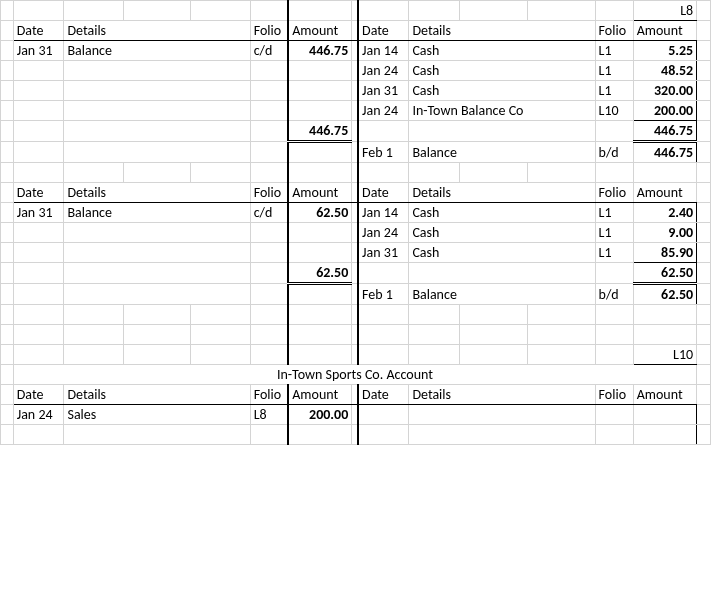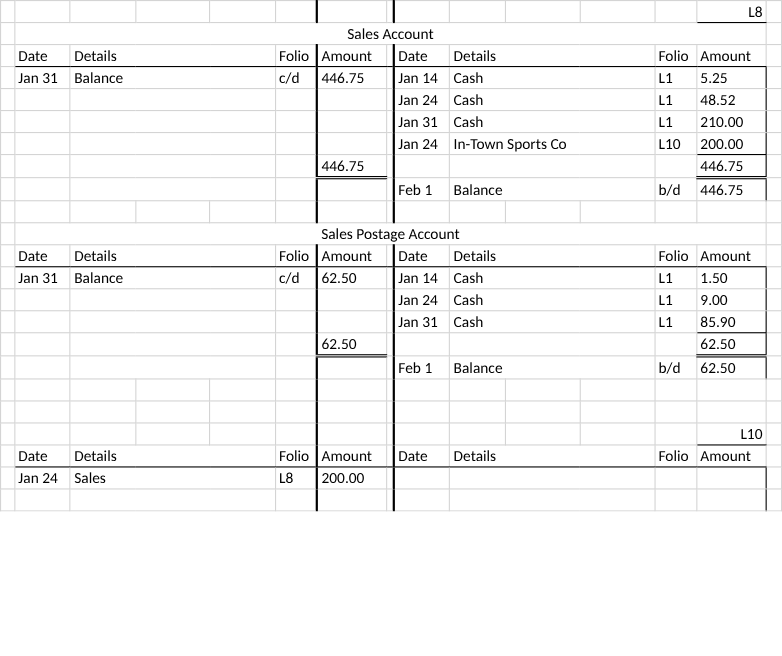--- a/index.html
+++ b/index.html
@@ -34,21 +34,21 @@
   col.c6 { width: 60px; }
   col.c7 { width: 6px; }
   col.c8 { width: 48px; }
   col.c9 { width: 48px; }
   col.c10{ width: 64px; }
   col.c11{ width: 64px; }
   col.c12{ width: 36px; }
   col.c13{ width: 60px; }
   col.c14{ width: 13px; }
 
-  .num { text-align: left; }
+  .num { text-align: right; font-weight: bold; }
   .ctr { text-align: center; }
   .pgcode { text-align: right; }
 
   .bt { border-top: 1px solid #000 !important; }
   .bb { border-bottom: 1px solid #000 !important; }
   .bl { border-left: 1px solid #000 !important; }
   .br { border-right: 1px solid #000 !important; }
   
   .dbl { border-bottom: 3px double #000 !important; }
 
@@ -91,25 +91,20 @@
         <td class="gutR"></td>
   <td></td>
         <td></td>
         <td></td>
         <td></td>
         <td></td>
   <td class="pgcode bb">L8</td>
   <td></td>
 </tr>
 
-<tr>
-  <td></td>
-  <td class="bt ctr" colspan="13">Sales Account</td>
-  <td></td>
-</tr>
 
 <tr>
   <td></td>
   <td class="bb">Date</td>
   <td class="bb" colspan="3">Details</td>
   <td class="bb">Folio</td>
   <td class="bb gutL">Amount</td>
   <td class="bb gutR"></td>
   <td class="bb">Date</td>
   <td class="bb" colspan="3">Details</td>
@@ -149,33 +144,33 @@
 <tr>
   <td></td>
         <td></td>
         <td colspan="3"></td>
   <td class="bl"></td>
         <td class="gutL bl"></td>
         <td class="gutR"></td>
   <td>Jan 31</td>
   <td colspan="3">Cash</td>
   <td class="bl">L1</td>
-  <td class="num bl br">210.00</td>
+  <td class="num bl br">320.00</td>
   <td></td>
 </tr>
 
 <tr>
   <td></td>
         <td></td>
         <td colspan="3"></td>
   <td class="bl"></td>
         <td class="gutL bl"></td>
         <td class="gutR"></td>
   <td>Jan 24</td>
-  <td colspan="3">In-Town Sports Co</td>
+  <td colspan="3">In-Town Balance Co</td>
   <td class="bl">L10</td>
   <td class="num bl br bb">200.00</td>
   <td></td>
 </tr>
 
 <tr>
   <td></td>
         <td></td>
         <td colspan="3"></td>
   <td class="bl"></td>
@@ -214,25 +209,20 @@
   <td></td>
         <td></td>
         <td></td>
         <td></td>
         <td></td>
         <td></td>
         <td></td>
 </tr>
 
 
-<tr>
-  <td></td>
-  <td class="bt ctr" colspan="13">Sales Postage Account</td>
-  <td></td>
-</tr>
 
 <tr>
   <td></td>
   <td class="bb">Date</td>
   <td class="bb" colspan="3">Details</td>
   <td class="bb">Folio</td>
   <td class="bb gutL">Amount</td>
   <td class="bb gutR"></td>
   <td class="bb">Date</td>
   <td class="bb" colspan="3">Details</td>
@@ -244,21 +234,21 @@
 <tr>
   <td></td>
   <td>Jan 31</td>
   <td colspan="3">Balance</td>
   <td class="bl">c/d</td>
   <td class="num gutL bl">62.50</td>
   <td class="gutR"></td>
   <td>Jan 14</td>
   <td colspan="3">Cash</td>
   <td class="bl">L1</td>
-  <td class="num bl br">1.50</td>
+  <td class="num bl br">2.40</td>
   <td></td>
 </tr>
 
 <tr>
   <td></td>
         <td></td>
         <td colspan="3"></td>
   <td class="bl"></td>
         <td class="gutL bl"></td>
         <td class="gutR"></td>
@@ -358,20 +348,25 @@
         <td class="gutR"></td>
   <td></td>
         <td></td>
         <td></td>
         <td></td>
         <td></td>
   <td class="pgcode bb">L10</td>
   <td></td>
 </tr>
 
+<tr>
+  <td></td>
+  <td class="bt ctr" colspan="13">In-Town Sports Co. Account</td>
+  <td></td>
+</tr>
 
 <tr>
   <td></td>
   <td class="bb">Date</td>
   <td class="bb" colspan="3">Details</td>
   <td class="bb">Folio</td>
   <td class="bb gutL">Amount</td>
   <td class="bb gutR"></td>
   <td class="bb">Date</td>
   <td class="bb" colspan="3">Details</td>

